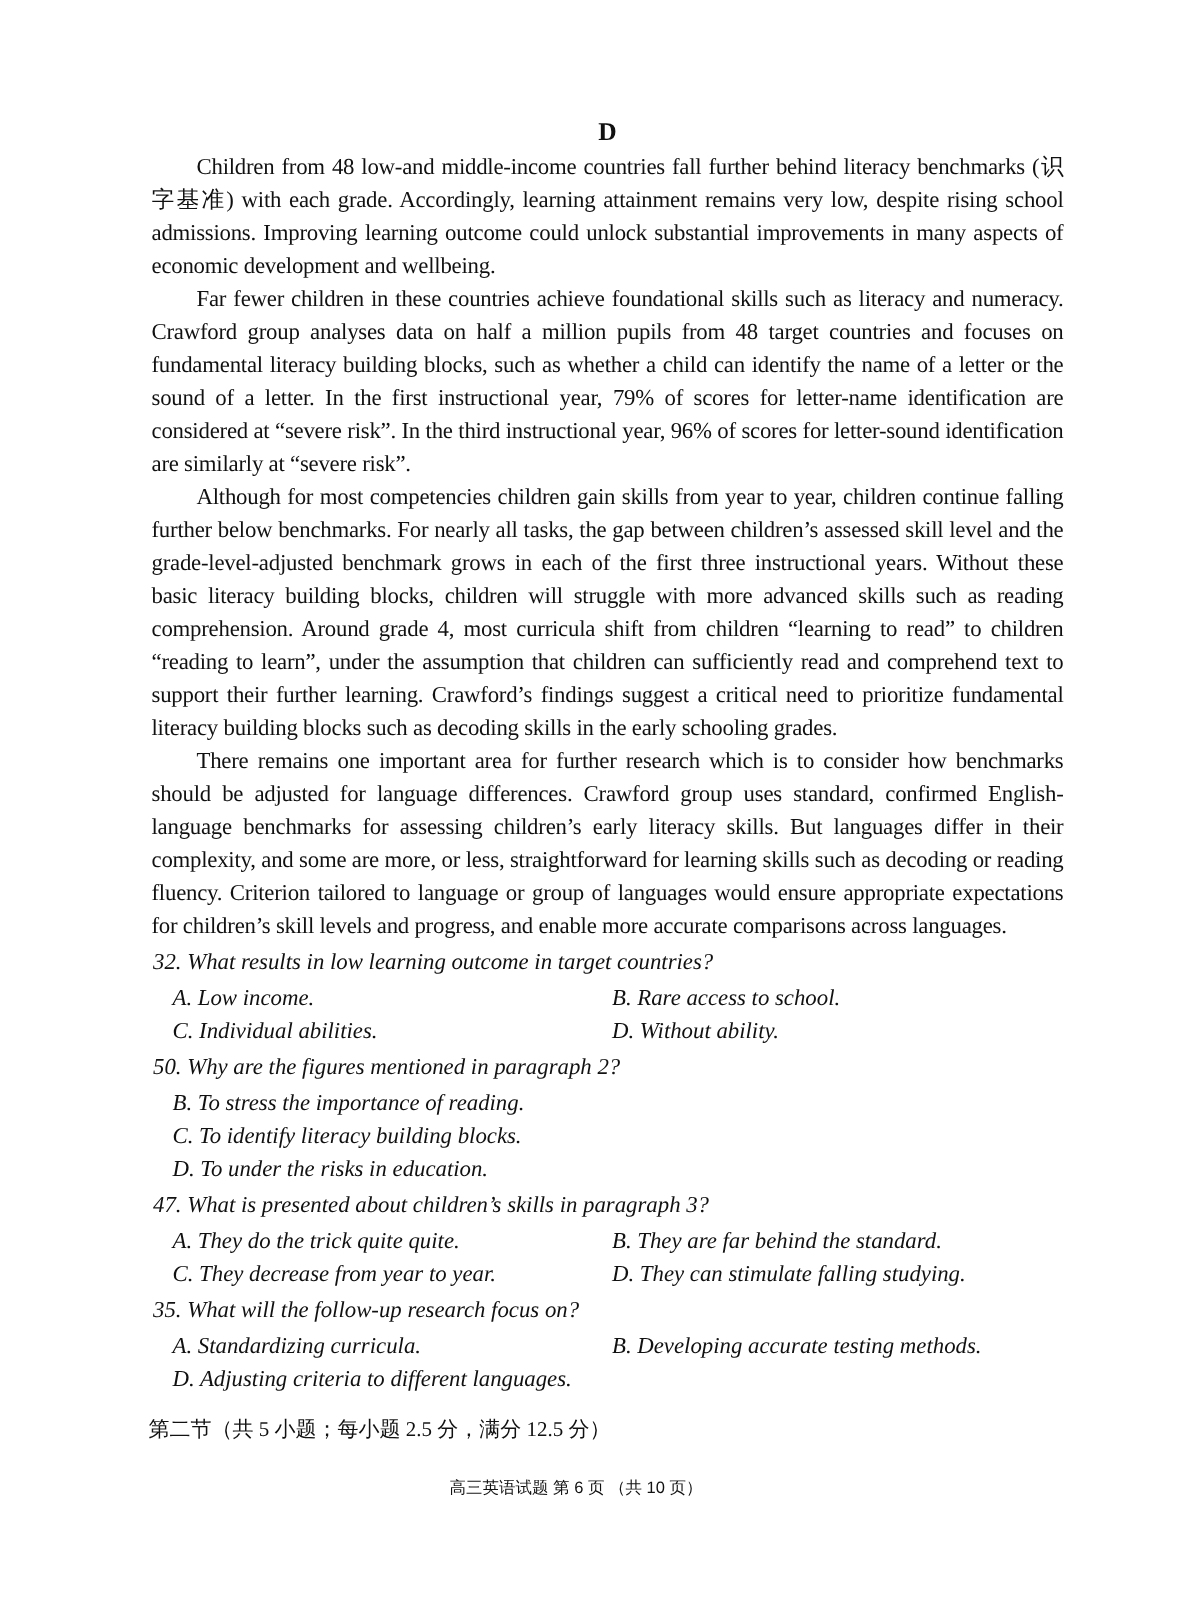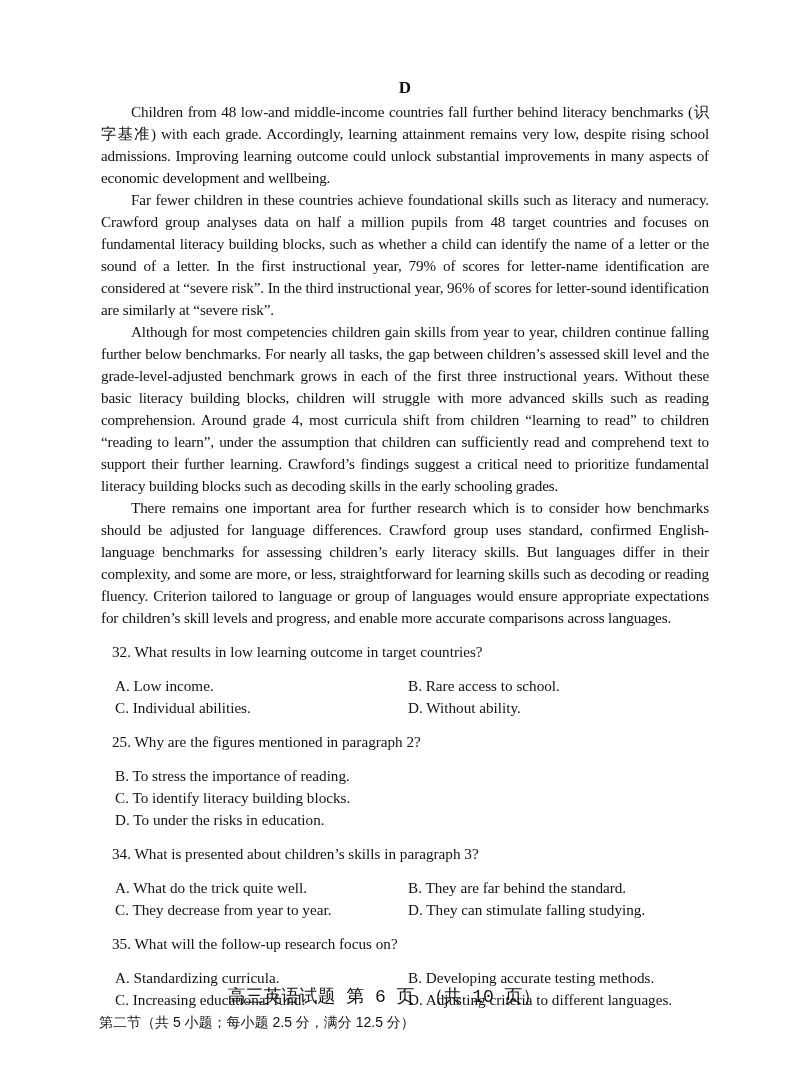--- a/index.html
+++ b/index.html
@@ -14,34 +14,34 @@
   }
   .title {
     text-align: center; font-weight: bold; font-size: 17px;
     height: 24px; line-height: 24px; margin-bottom: 1px;
   }
   .para {
     margin: 0; text-indent: 30px; text-align: justify;
     text-align-last: left; letter-spacing: -0.15px;
   }
   .questions { margin-top: 0; margin-left: -1px; }
-  .q-stem { margin: 12px; }
-  .opts { display: flex; flex-wrap: wrap; padding-left: 15px; }
+  .q-stem { margin: 2px; font-style: italic; }
+  .opts { display: flex; flex-wrap: wrap; padding-left: 15px; font-style: italic; }
   .opt { width: 293px; white-space: nowrap; }
   .opts.stacked .opt { width: 100%; }
   .section {
-    margin-top: 0; margin-left: -2px;
-    font-family: Liberation Sans, sans-serif;
+    margin-top: 12px; margin-left: -2px;
+    font-family: Liberation Serif, serif;
     font-size: 14px; line-height: 22px;
   }
   .footer {
     position: absolute; left: 0; width: 768px; top: 984px;
     text-align: center;
-    font-family: Liberation Mono, monospace;
-    font-size: 18px;
+    font-family: Liberation Sans, sans-serif;
+    font-size: 11px;
   }
 </style>
 </head>
 <body>
 
 <div class="page">
   <div class="title">D</div>
 
   <p class="para">Children from 48 low-and middle-income countries fall further behind literacy benchmarks (识字基准) with each grade. Accordingly, learning attainment remains very low, despite rising school admissions. Improving learning outcome could unlock substantial improvements in many aspects of economic development and wellbeing.</p>
   <p class="para">Far fewer children in these countries achieve foundational skills such as literacy and numeracy. Crawford group analyses data on half a million pupils from 48 target countries and focuses on fundamental literacy building blocks, such as whether a child can identify the name of a letter or the sound of a letter. In the first instructional year, 79% of scores for letter-name identification are considered at “severe risk”. In the third instructional year, 96% of scores for letter-sound identification are similarly at “severe risk”.</p>
@@ -53,44 +53,43 @@
       <p class="q-stem">32. What results in low learning outcome in target countries?</p>
       <div class="opts">
         <span class="opt">A. Low income.</span>
         <span class="opt">B. Rare access to school.</span>
         <span class="opt">C. Individual abilities.</span>
         <span class="opt">D. Without ability.</span>
       </div>
     </div>
 
     <div class="question">
-      <p class="q-stem">25. Why are the figures mentioned in paragraph 2?</p>
+      <p class="q-stem">50. Why are the figures mentioned in paragraph 2?</p>
       <div class="opts stacked">
         <span class="opt">B. To stress the importance of reading.</span>
         <span class="opt">C. To identify literacy building blocks.</span>
         <span class="opt">D. To under the risks in education.</span>
       </div>
     </div>
 
     <div class="question">
-      <p class="q-stem">34. What is presented about children’s skills in paragraph 3?</p>
+      <p class="q-stem">47. What is presented about children’s skills in paragraph 3?</p>
       <div class="opts">
-        <span class="opt">A. What do the trick quite well.</span>
+        <span class="opt">A. They do the trick quite quite.</span>
         <span class="opt">B. They are far behind the standard.</span>
         <span class="opt">C. They decrease from year to year.</span>
         <span class="opt">D. They can stimulate falling studying.</span>
       </div>
     </div>
 
     <div class="question">
       <p class="q-stem">35. What will the follow-up research focus on?</p>
       <div class="opts">
         <span class="opt">A. Standardizing curricula.</span>
         <span class="opt">B. Developing accurate testing methods.</span>
-        <span class="opt">C. Increasing educational fund.</span>
         <span class="opt">D. Adjusting criteria to different languages.</span>
       </div>
     </div>
   </div>
 
   <div class="section">第二节（共 5 小题；每小题 2.5 分，满分 12.5 分）</div>
 </div>
 
 <div class="footer">高三英语试题 第 6 页 （共 10 页）</div>
 

